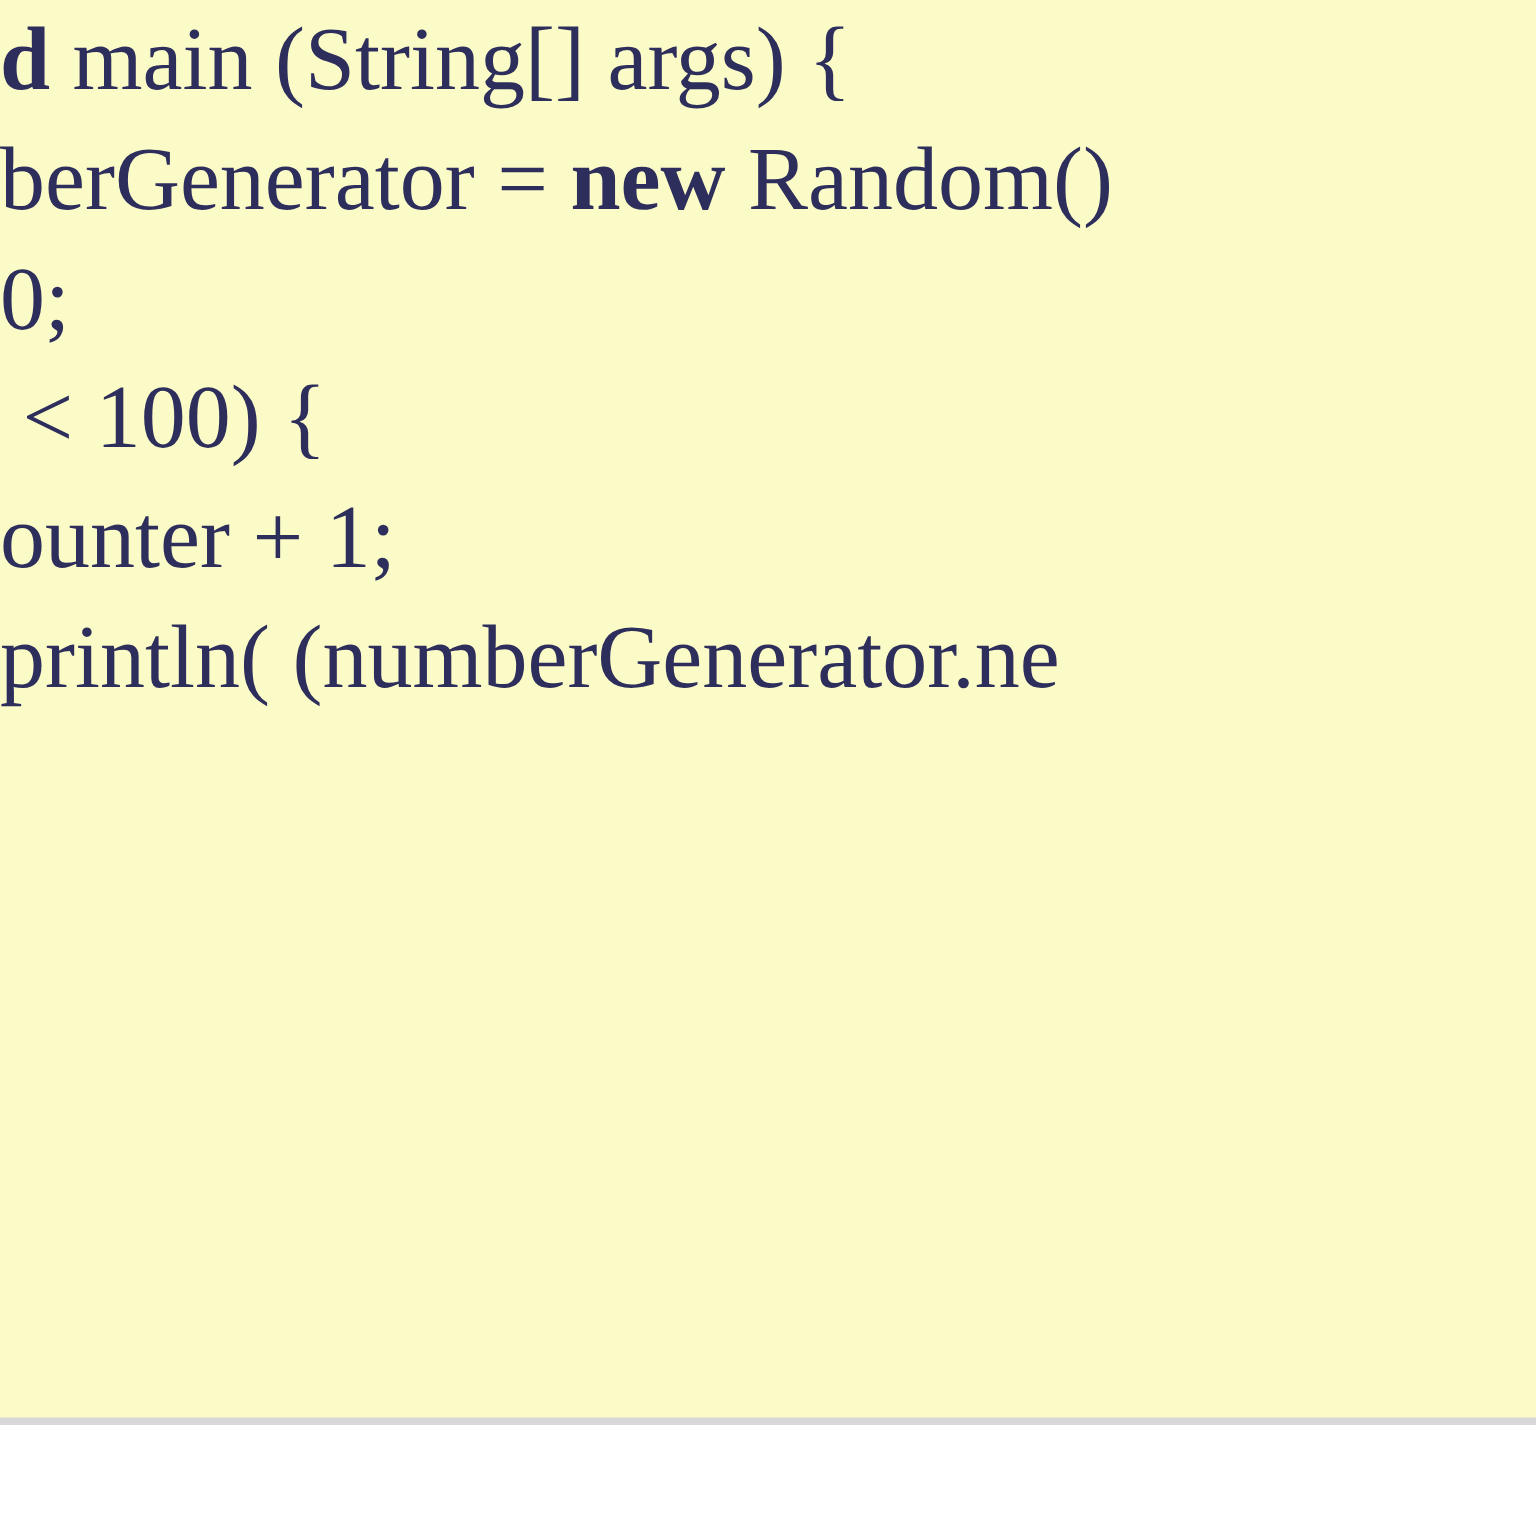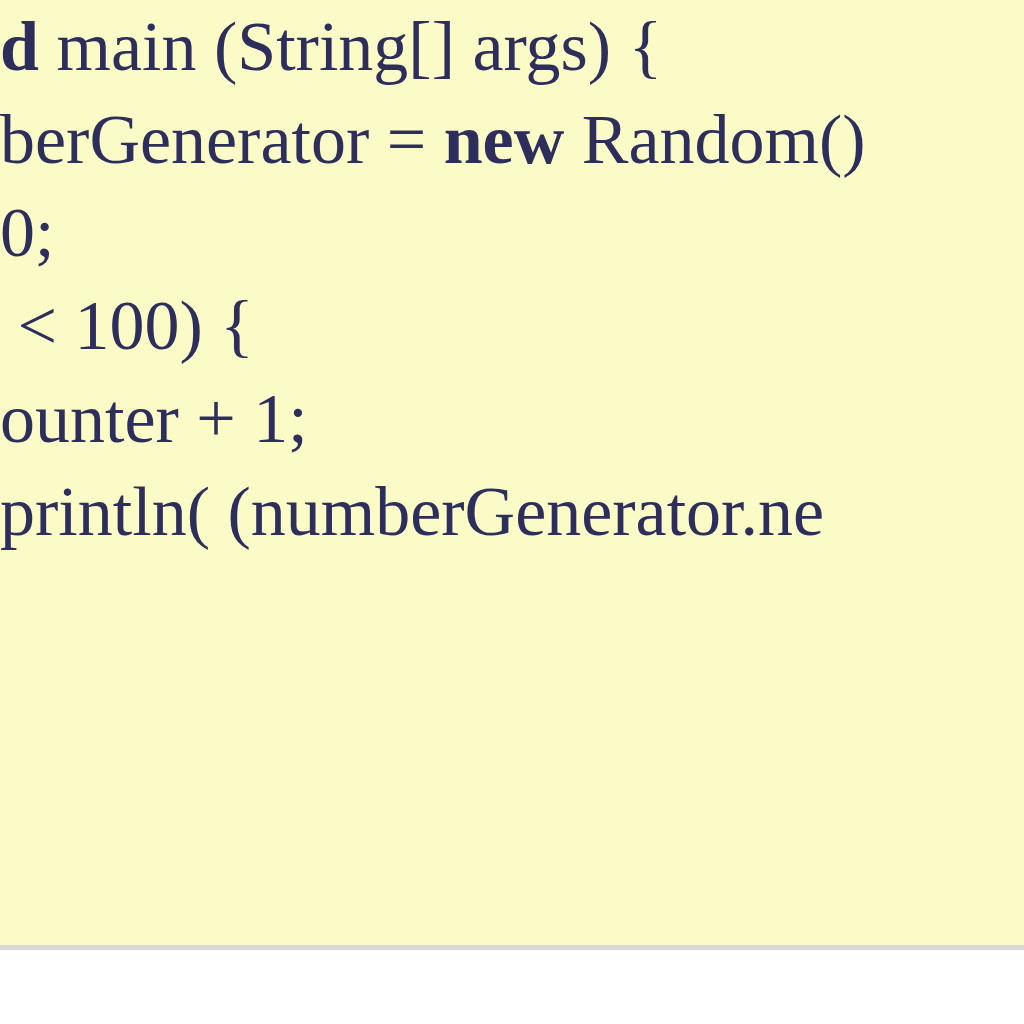--- a/index.html
+++ b/index.html
@@ -12,21 +12,21 @@
       height: 1024px;
       overflow: hidden;
     }
     body {
       background: #ffffff;
       font-family: Georgia, 'Times New Roman', Times, serif;
     }
     .code-block {
       background: #fbfbc8;
       color: #2e2e5c;
-      font-size: 70px;
+      font-size: 60px;
       line-height: 1.33;
       padding: 0;
       white-space: pre;
       width: 1024px;
       height: 950px;
       overflow: hidden;
       border-bottom: 5px solid #d8d8d8;
     }
     .code-line {
       display: block;

